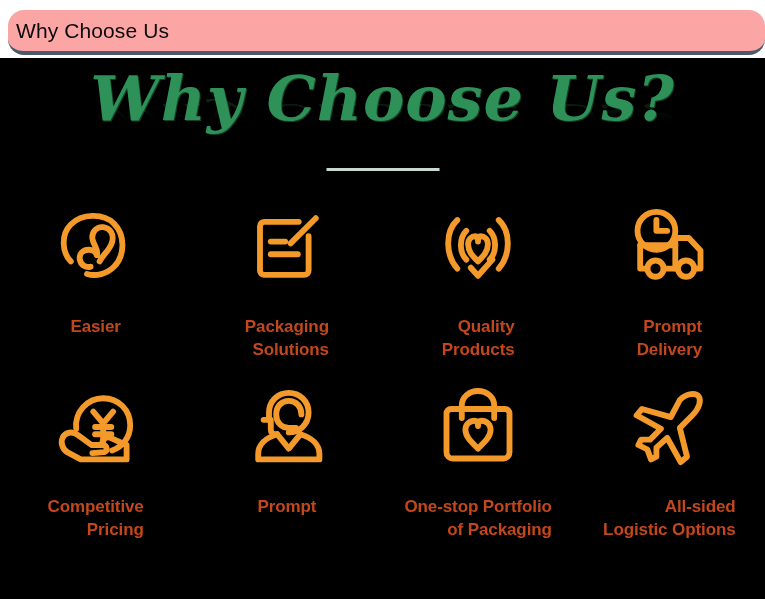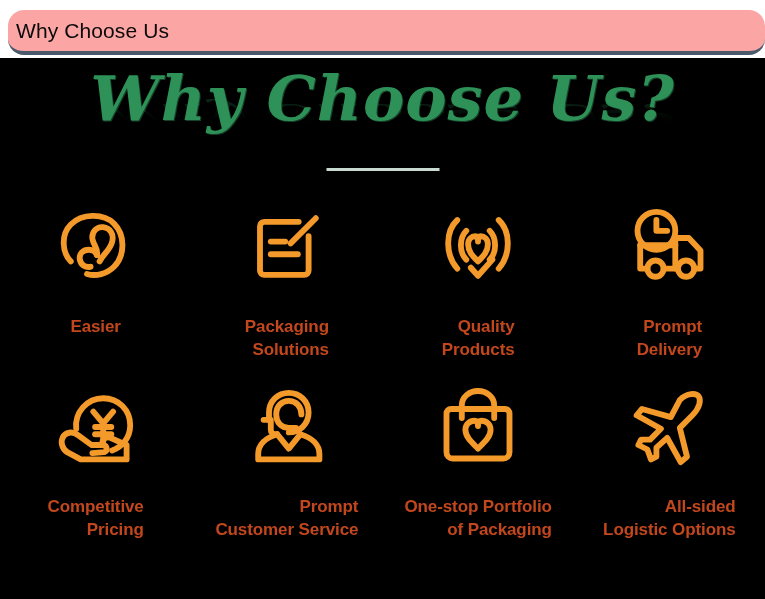--- a/index.html
+++ b/index.html
@@ -250,21 +250,20 @@
         <svg width="90" height="90" viewBox="0 0 100 100" fill="none" stroke="#F39A2B" stroke-width="6.5" stroke-linecap="round" stroke-linejoin="round">
           <path d="M30 42 V34 C30 21 40 12 52 12 C64 12 74 21 74 34 C74 47 64 56 52 56"></path>
           <path d="M24 42 H32 V53 C32 56 34 58 37 58"></path>
           <path d="M66 36 C66 27 60 21 52 21 C44 21 38 27 38 36 C38 45 44 51 52 51 H60"></path>
           <path d="M39 58 L52 74 L65 58"></path>
           <path d="M39 58 C26 62 18 70 18 80 V86 H86 V80 C86 70 78 62 65 58"></path>
         </svg>
       </div>
       <div class="feature-label">
         <span>Prompt</span>
-        <span class="l2">Customer Service</span>
       </div>
     </div>
 
     <div class="feature-cell">
       <div class="feature-icon">
         <svg width="90" height="90" viewBox="0 0 100 100" fill="none" stroke="#F39A2B" stroke-width="6.5" stroke-linecap="round" stroke-linejoin="round">
           <path d="M20 30 H80 C83 30 85 32 85 35 V78 C85 82 82 85 78 85 H22 C18 85 15 82 15 78 V35 C15 32 17 30 20 30 Z"></path>
           <path d="M32 40 V26 C32 17 40 10 50 10 C60 10 68 17 68 26 V40"></path>
           <path d="M38 30 H62"></path>
           <path d="M50 74 C43 67 36 61 36 53 C36 47 41 43 46 43 C49 43 50 46 50 49 C50 46 51 43 54 43 C59 43 64 47 64 53 C64 61 57 67 50 74 Z"></path>

